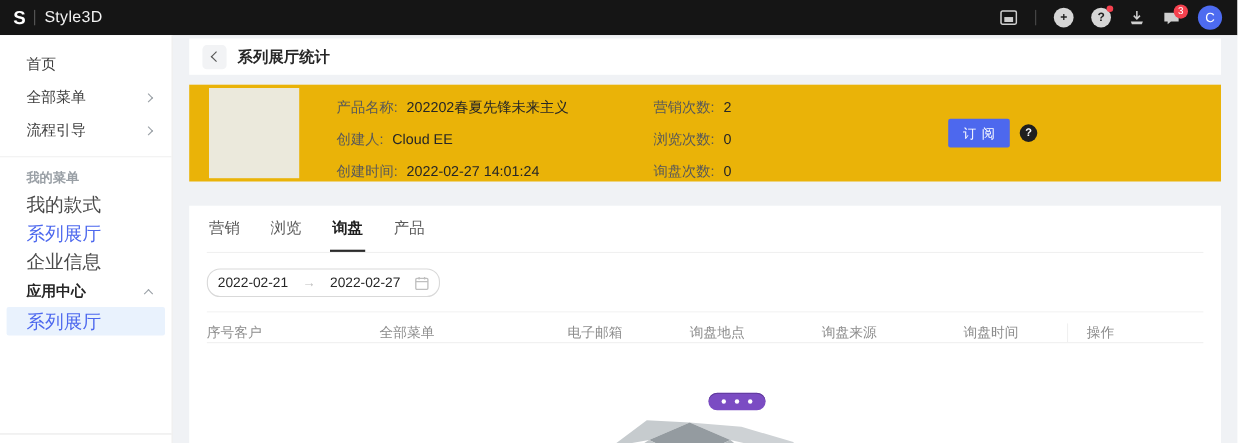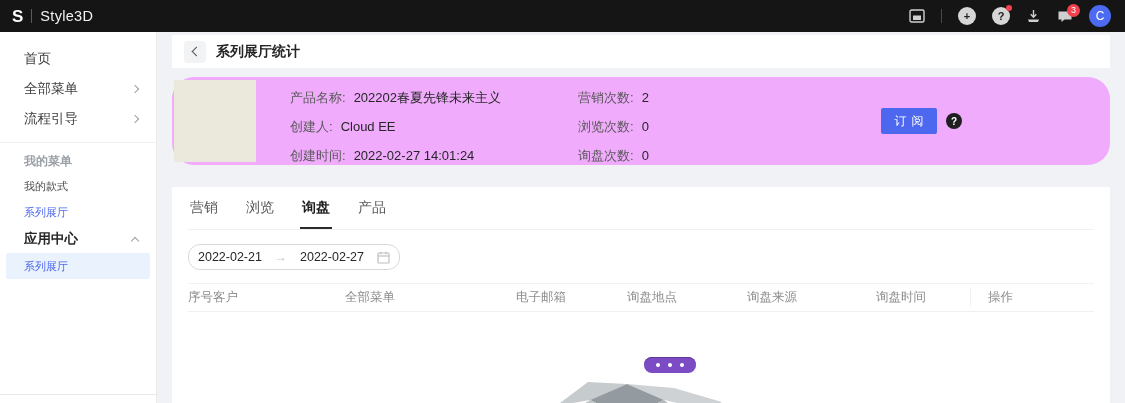--- a/index.html
+++ b/index.html
@@ -30,66 +30,66 @@
   .body { flex:1; display:flex; background:#f0f2f5; min-height:0; }
 
   
   .sidebar { width:157px; background:#fff; border-right:1px solid #ececec; padding-top:12px;
     position:relative; flex:none; }
   .side-item { height:30px; display:flex; align-items:center; justify-content:space-between;
     padding:0 18px 0 24px; font-size:13.5px; color:#404040; cursor:pointer; }
   .side-divider { border-top:1px solid #f0f0f0; margin:8px 0 6px 0; }
   .side-label { height:24px; display:flex; align-items:center; padding-left:24px; font-size:12px; color:#9aa0a6;font-weight:bold; }
   .side-group { height:28px; font-weight:700; color:#262626; }
-  .side-sub { height:26px; font-size:11px; color:#4a4a4a; }
+  .side-sub { height:26px; font-size:17px; color:#4a4a4a; }
   .side-blue { color:#4d68ee; }
   .side-active { background:#e9f2fd; color:#4d68ee; margin:0 6px; padding-left:18px; border-radius:2px; }
   .sidebar-footer { position:absolute; left:0; right:0; bottom:8px; border-top:1px solid #e8e8e8; }
 
   .chev { width:6px; height:6px; border-right:1.4px solid #9aa0a6; border-bottom:1.4px solid #9aa0a6; display:inline-block; }
   .chev-right { transform:rotate(-45deg); }
   .chev-up { transform:rotate(-135deg); margin-top:3px; }
   .chev-left { border-color:#555; transform:rotate(135deg); width:7px; height:7px; margin-left:3px; }
 
   
   .main { flex:1; padding:3px 15px 0 15px; min-width:0; display:flex; flex-direction:column; }
   .page-header { background:#fff; height:33px; display:flex; align-items:center; gap:10px;
     padding:0 12px; margin-bottom:9px; flex:none; }
   .back-btn { width:22px; height:22px; background:#f2f3f5; border-radius:4px; display:flex;
     align-items:center; justify-content:center; cursor:pointer; }
   .page-title { font-size:14px; font-weight:700; color:#262626; }
 
-  .product-card { background:#f0abfc; height:88px; display:flex; padding:3px 16px 3px 2px;
-    margin-bottom:22px; flex:none;border-radius:22px; }
+  .product-card { background:#eab308; height:88px; display:flex; padding:3px 16px 3px 18px;
+    margin-bottom:22px; flex:none; }
   .thumb { width:82px; height:82px; background:#ebe9dc; flex:none; }
   .fields { margin-left:34px; padding-top:9px; width:288px; flex:none; }
   .frow { display:flex; font-size:13px; line-height:18px; margin-bottom:11px; }
   .flabel { color:#595959; margin-right:8px; white-space:nowrap; }
   .fvalue { color:#262626; white-space:nowrap; }
   .stats { padding-top:9px; width:190px; flex:none; }
   .actions { margin-left:auto; width:232px; display:flex; align-items:center; gap:9px; }
   .subscribe-btn { width:56px; height:26px; background:#4d68ee; color:#fff; border:none;
     border-radius:2px; font-size:12px; letter-spacing:5px; text-indent:5px; cursor:pointer;
-    font-family:inherit;margin-left:19px; }
+    font-family:inherit; }
   .help-dark { width:16px; height:16px; border-radius:50%; background:#1f1f1f; color:#fff;
     font-size:10px; font-weight:700; display:flex; align-items:center; justify-content:center; cursor:pointer; }
 
   .data-card { background:#fff; flex:1; padding:0 16px; min-height:0; }
   .tabs { display:flex; gap:24px; border-bottom:1px solid #f0f0f0; }
   .tab { padding:12px 2px 10px 2px; font-size:14px; color:#595959; cursor:pointer;
     border-bottom:2px solid transparent; }
   .tab.active { color:#1f1f1f; font-weight:700; border-bottom-color:#2b2b2b; }
 
   .date-row { margin:14px 0 13px 0; }
   .date-picker { width:212px; height:26px; border:1px solid #d9d9d9; border-radius:12px;
     display:flex; align-items:center; justify-content:space-between; padding:0 9px;
     font-size:12.5px; color:#262626; background:#fff; cursor:pointer; }
   .date-sep { color:#bfbfbf; font-size:12px; }
 
-  .thead { display:flex; align-items:center; height:29px; border-top:1px solid #f2f2f2;
+  .thead { display:flex; align-items:flex-end; height:29px; border-top:1px solid #f2f2f2;
     border-bottom:1px solid #f0f0f0; color:#8c8c8c; font-size:12.5px; }
   .th { display:flex; align-items:center; white-space:nowrap; }
   .c0{width:25px;} .c1{width:132px;} .c2{width:171px;} .c3{width:111px;}
   .c4{width:120px;} .c5{width:129px;} .c6{width:94px;}
   .c7{flex:1; border-left:1px solid #f0f0f0; padding-left:17px;}
 
   
   .empty-wrap { position:relative; width:170px; margin:45px auto 0; height:60px; }
   .dots-pill { position:absolute; left:88px; top:0; width:52px; height:16px; border-radius:8px;
     background:#7b4cc3; box-shadow:0 1px 0 #5e3898 inset; display:flex; align-items:center;
@@ -153,20 +153,23 @@
         <span>流程引导</span>
         <span class="chev chev-right"></span>
       </div>
       <div class="side-divider"></div>
       <div class="side-label">我的菜单</div>
       <div class="side-item side-sub">
         <span>我的款式</span>
       </div>
       <div class="side-item side-sub side-blue">
         <span>系列展厅</span>
+      </div>
+      <div class="side-item side-sub">
+        <span>企业信息</span>
       </div>
       <div class="side-item side-group">
         <span>应用中心</span>
         <span class="chev chev-up"></span>
       </div>
       <div class="side-item side-sub side-active">
         <span>系列展厅</span>
       </div>
       <div class="sidebar-footer"></div>
     </aside>

